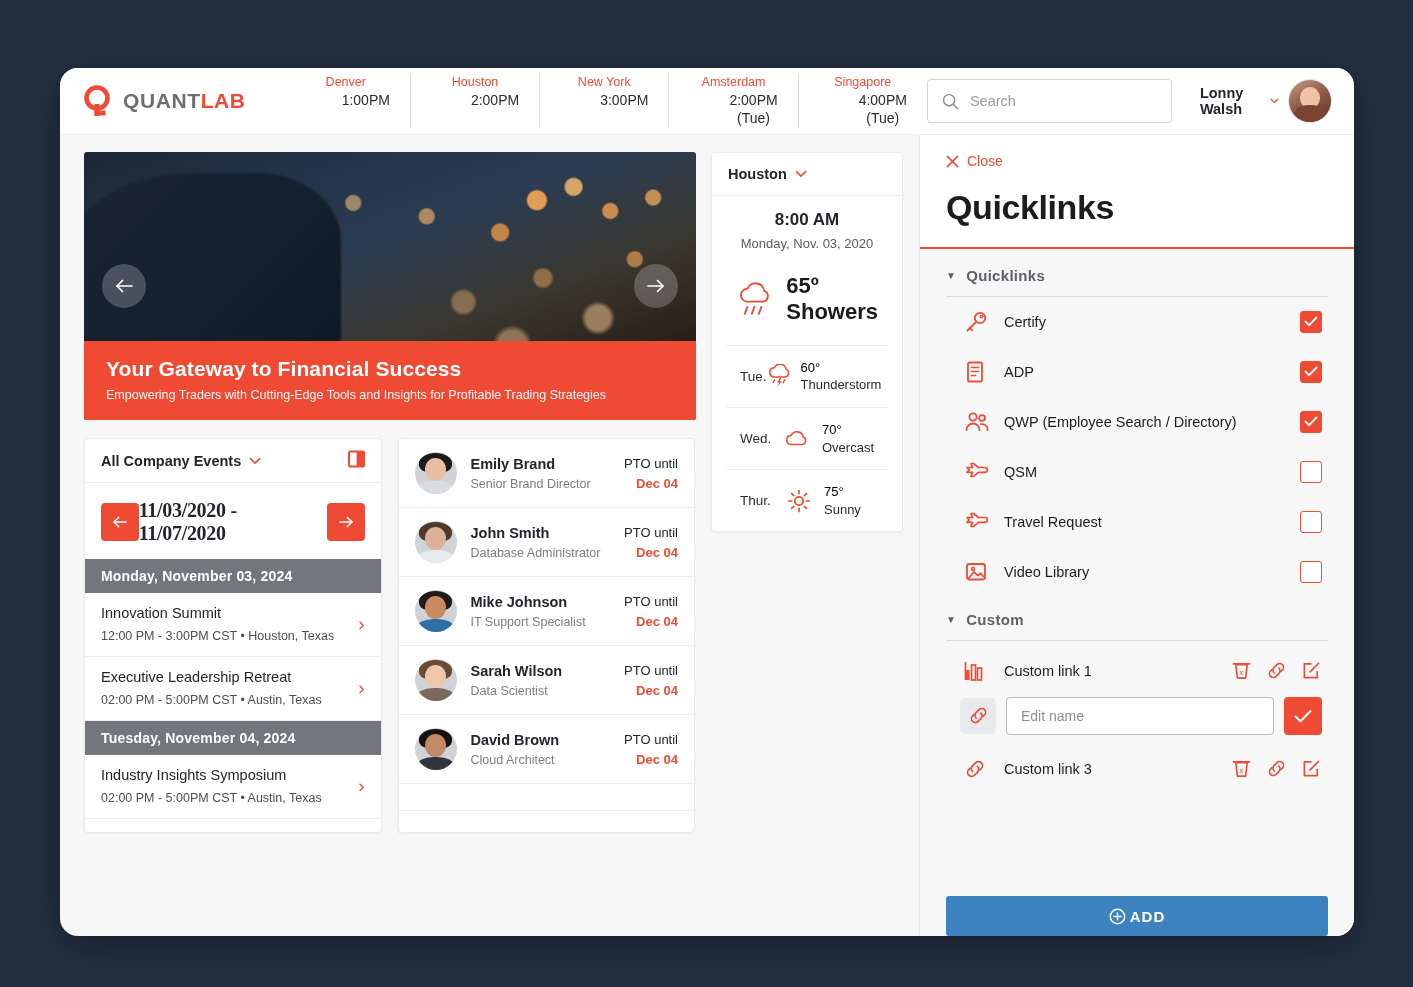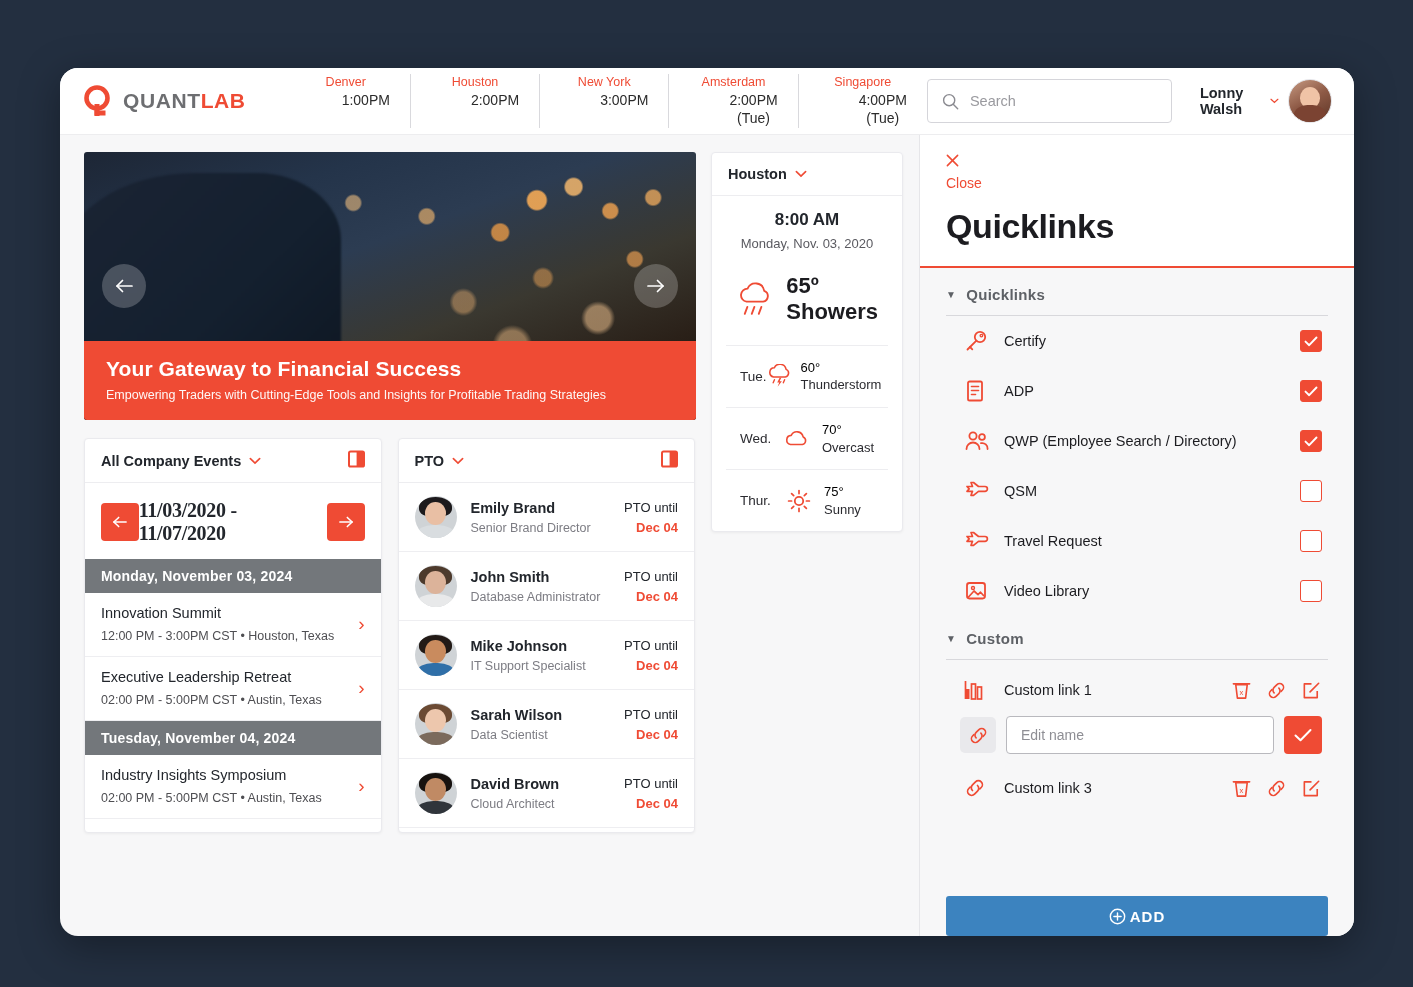--- a/index.html
+++ b/index.html
@@ -272,22 +272,22 @@
   .w-fore:last-child { border-bottom: none; }
   .w-day { font-size: 13.5px; color: #2B2B30; width: 42px; }
   .w-fore-ic { width: 34px; display:flex; justify-content:center; }
   .w-fore-txt { margin-left: 8px; line-height: 1.35; }
   .w-fore-temp { font-size: 13px; color: #000000; }
   .w-fore-desc { font-size: 13px; color: #2B2B30; }
 
   
   .rp-top { background: #fff; padding: 18px 26px 20px; border-bottom: 2px solid #EF4B34; }
   .rp-close {
-    display: inline-flex; gap: 8px;
-    color: #EF4B34; font-size: 14px; cursor: pointer; flex-direction: column;
+    display: inline-flex; align-items: center; gap: 8px;
+    color: #EF4B34; font-size: 14px; cursor: pointer;
   }
   .rp-title { font-size: 34px; font-weight: bold; color: #1C1C20; margin-top: 16px; letter-spacing: -.4px;}
 
   .rp-body { flex: 1; padding: 18px 26px 0; overflow: hidden; }
   .sec-head {
     display: flex; align-items: center; gap: 10px;
     font-size: 15px; color: #5E6166; font-weight: bold;
     padding-bottom: 12px;
     border-bottom: 1px solid #D8D8DC;
     letter-spacing: .3px;
@@ -493,32 +493,20 @@
           <div class="event-row">
             <div class="event-main">
               <div class="event-name">Industry Insights Symposium</div>
               <div class="event-meta">02:00 PM - 5:00PM CST • Austin, Texas</div>
             </div>
             <span class="chev-red">›</span>
           </div>
         </div>
 
         <div class="card pto-card">
-          <div class="card-head">
-            <span class="card-title">PTO</span>
-            <svg class="caret-red" width="12" height="8" viewBox="0 0 13 8" style="margin-left:8px">
-              <polyline points="1.5,1.5 6.5,6.2 11.5,1.5" fill="none" stroke="#EF4B34" stroke-width="1.8" stroke-linecap="round"></polyline>
-            </svg>
-            <span class="panel-icon">
-              <svg width="17" height="18" viewBox="0 0 17 18">
-                <rect x="1" y="1.5" width="15" height="15" rx="1.6" fill="none" stroke="#EF4B34" stroke-width="2"></rect>
-                <rect x="8.6" y="1.5" width="7.4" height="15" fill="#EF4B34"></rect>
-              </svg>
-            </span>
-          </div>
 
           <div id="pto-list">
               <div class="pto-row">
                 <div class="pto-av">
                   <span class="hair" style="background:#1d1a1c"></span>
                   <span class="face" style="background:#e9bfa4"></span>
                   <span class="body" style="background:#d9dde0"></span>
                 </div>
                 <div class="pto-info">
                   <div class="pto-name">Emily Brand</div>

